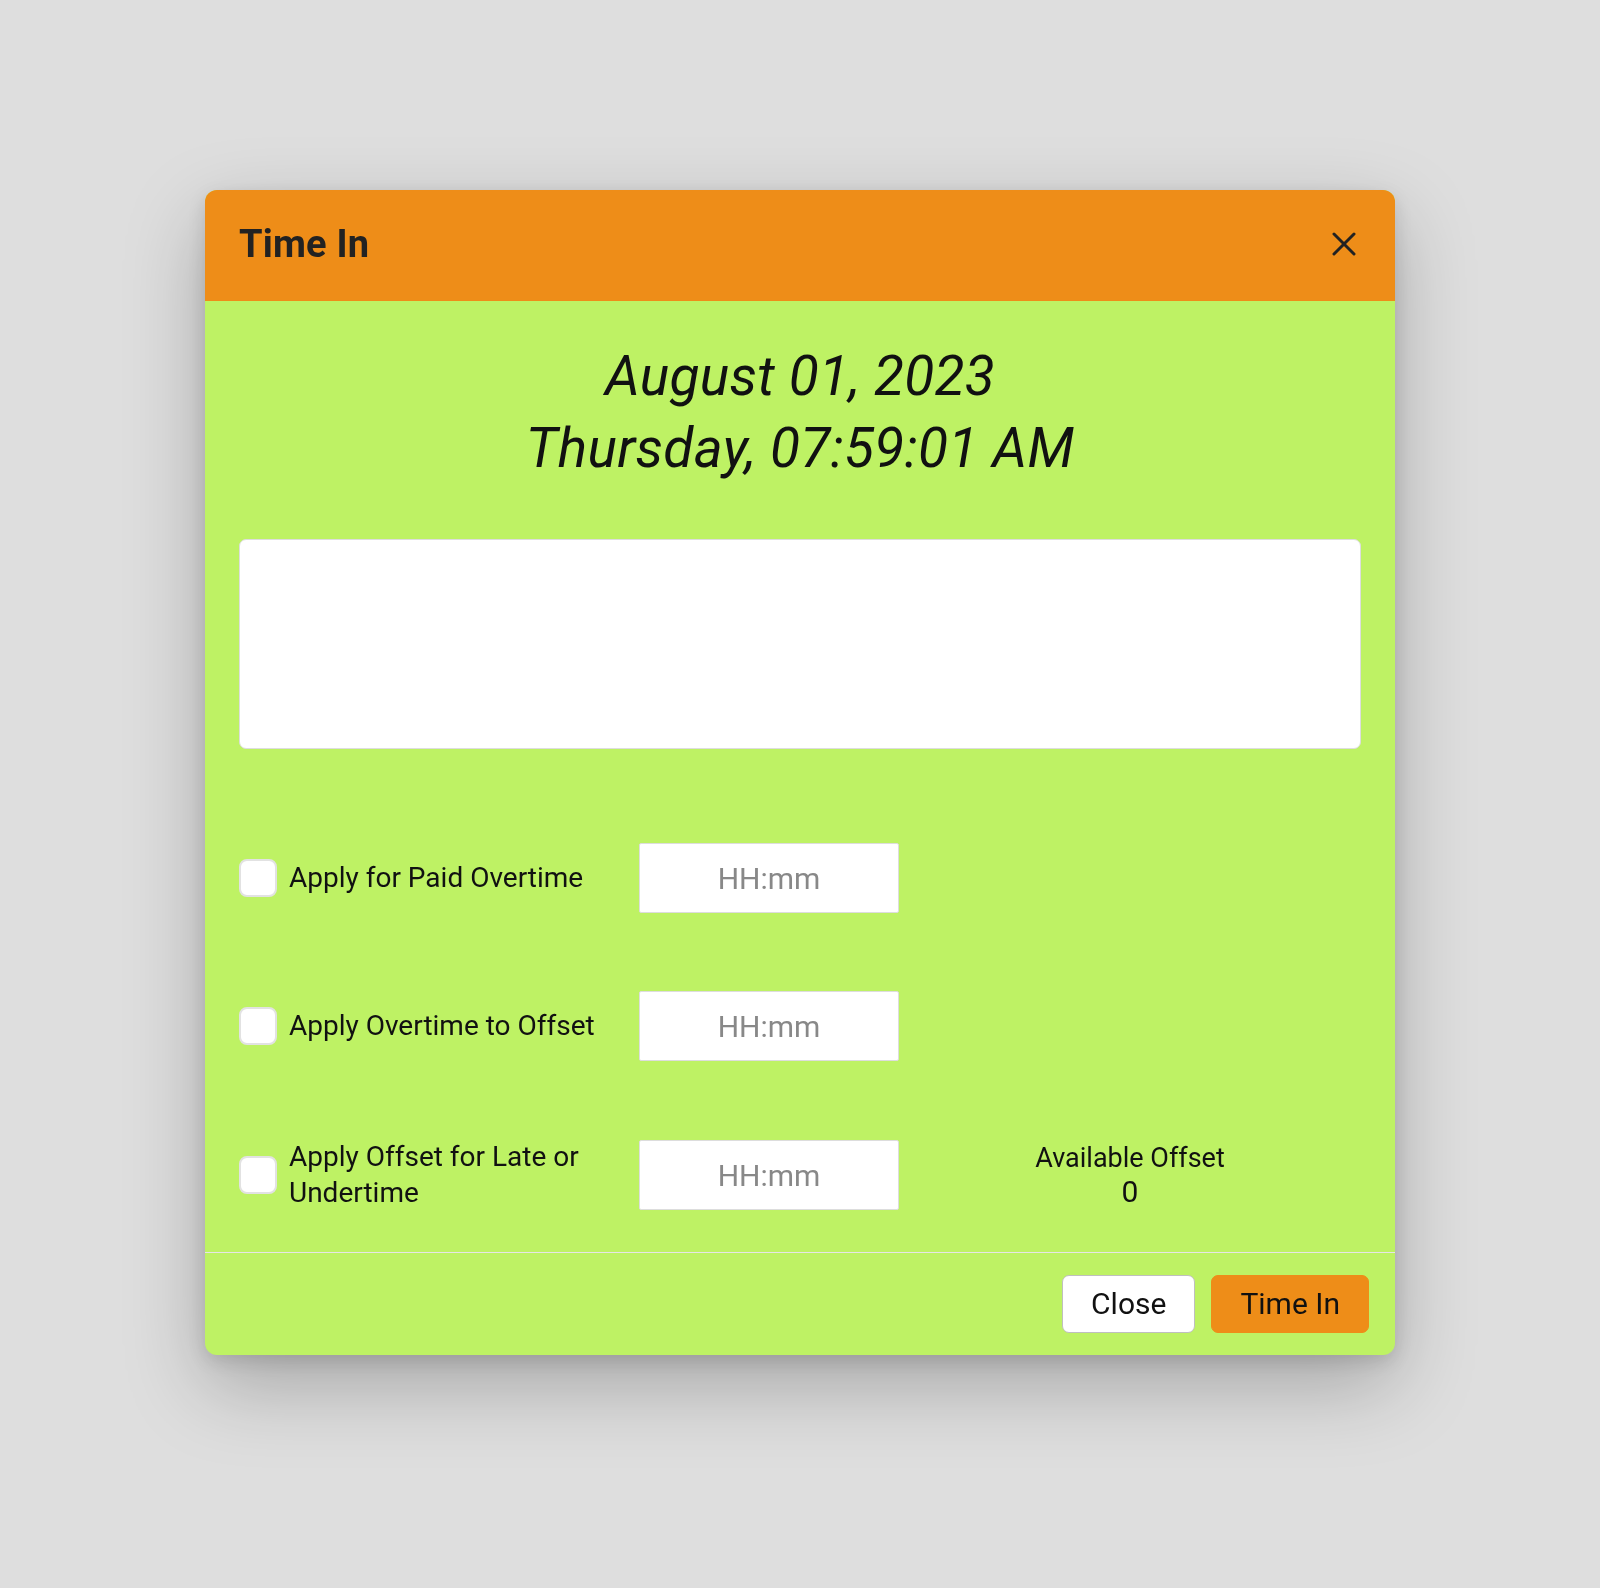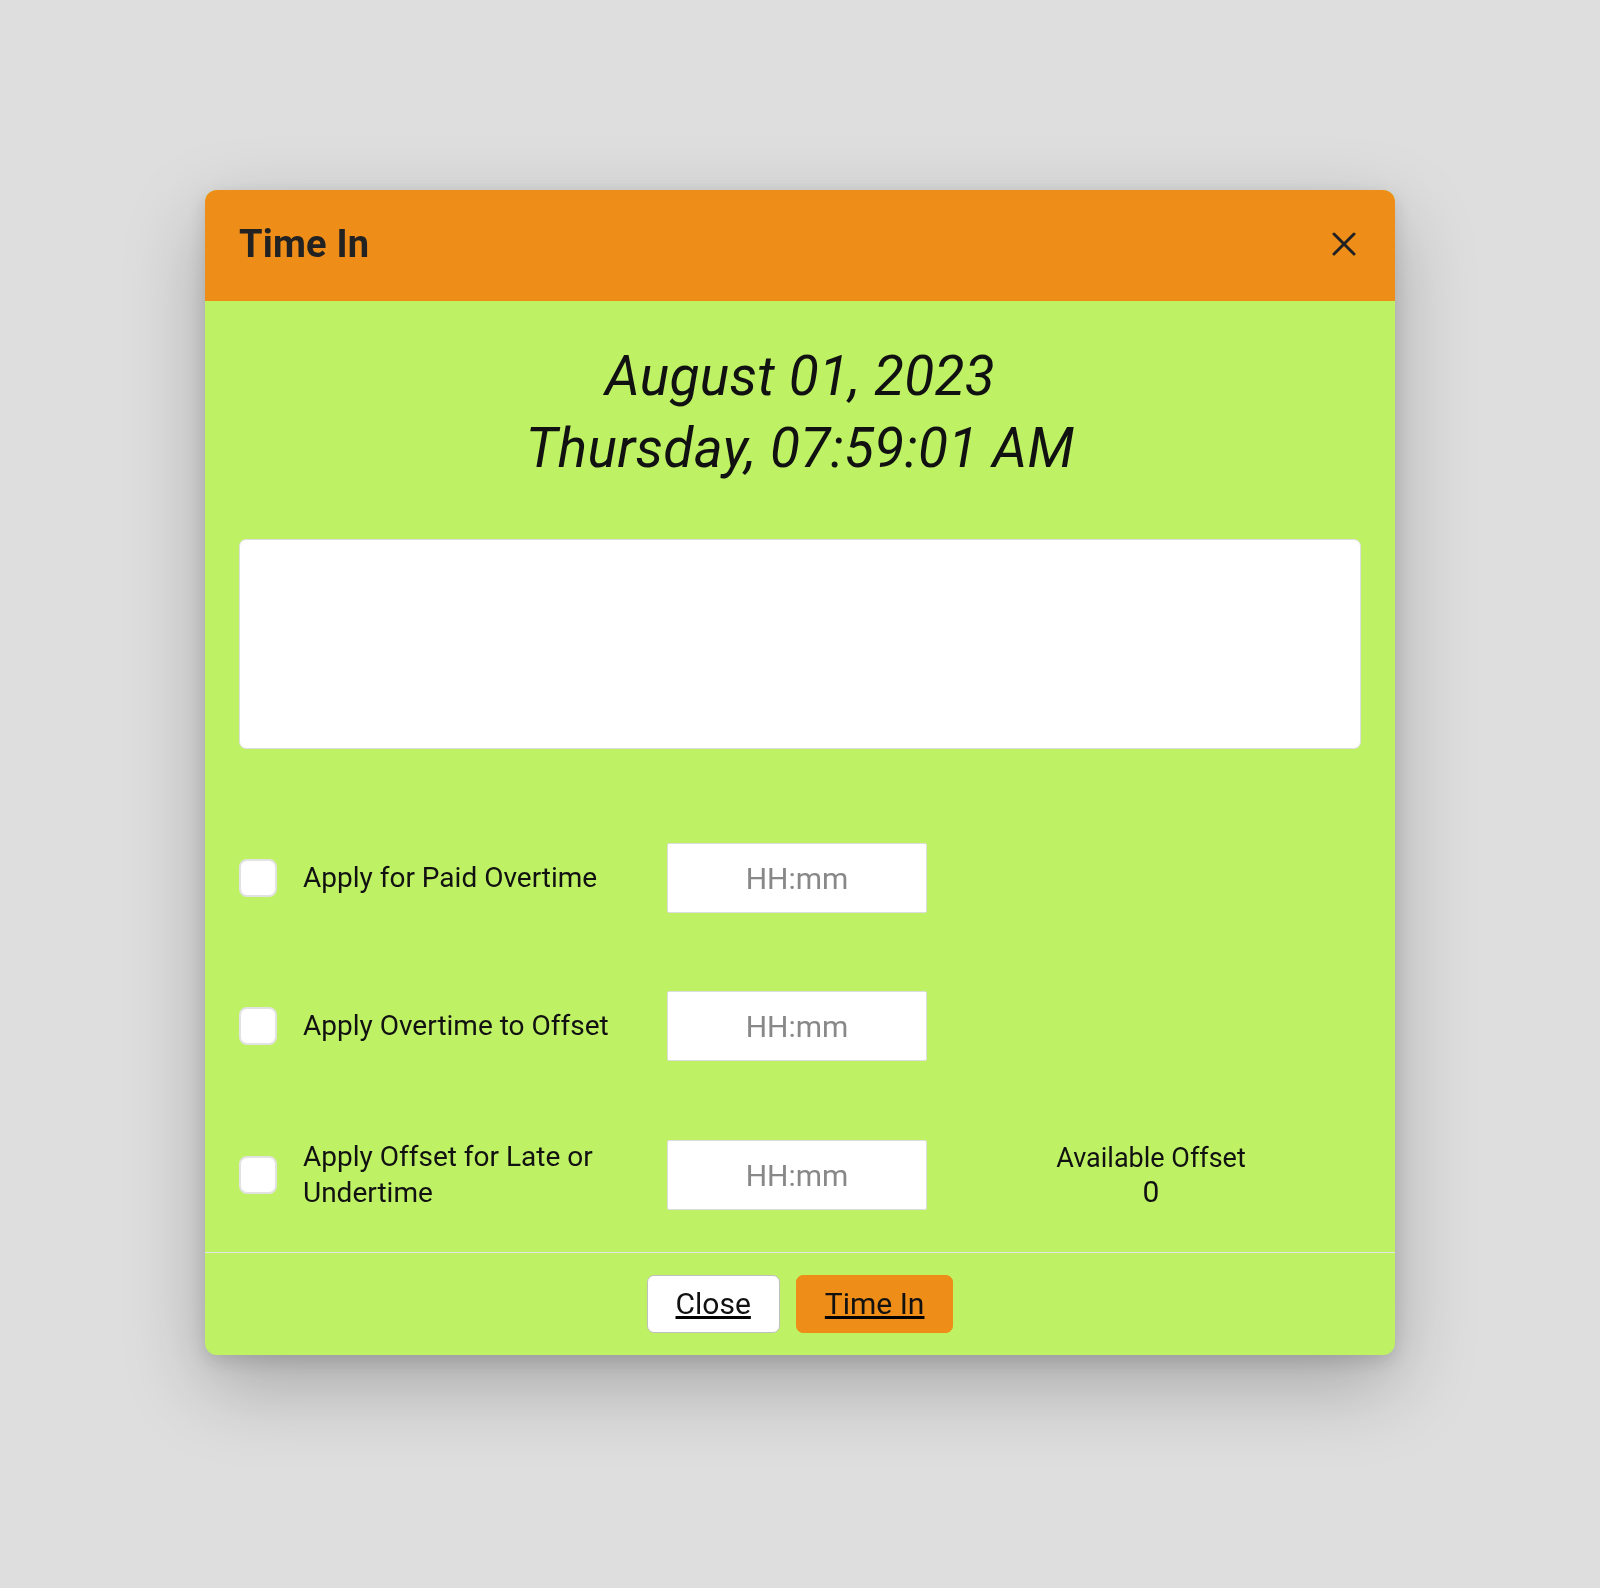--- a/index.html
+++ b/index.html
@@ -76,21 +76,20 @@
     outline: none;
   }
 
   .options {
     margin-top: 90px;
   }
   .opt-row {
     display: grid;
     grid-template-columns: 50px 350px 260px 1fr;
     align-items: center;
-    column-gap: 14px;
     margin-bottom: 78px;
   }
   .opt-row:last-child { margin-bottom: 0; }
 
   .cbx {
     width: 38px;
     height: 38px;
     border: 2px solid #e2e2e2;
     border-radius: 8px;
     background: #fff;
@@ -127,23 +126,22 @@
   }
   .avail-value {
     font-size: 30px;
     color: #111;
   }
 
   .modal-footer {
     border-top: 1px solid #e6e6e6;
     padding: 22px 26px;
     display: flex;
-    justify-content: center;
+    justify-content: flex-end;
     gap: 16px;
-    text-decoration: underline;
   }
   .btn {
     font-size: 30px;
     padding: 13px 28px;
     border-radius: 7px;
     cursor: pointer;
     font-family: inherit;
     line-height: 1;
   }
   .btn-secondary {

